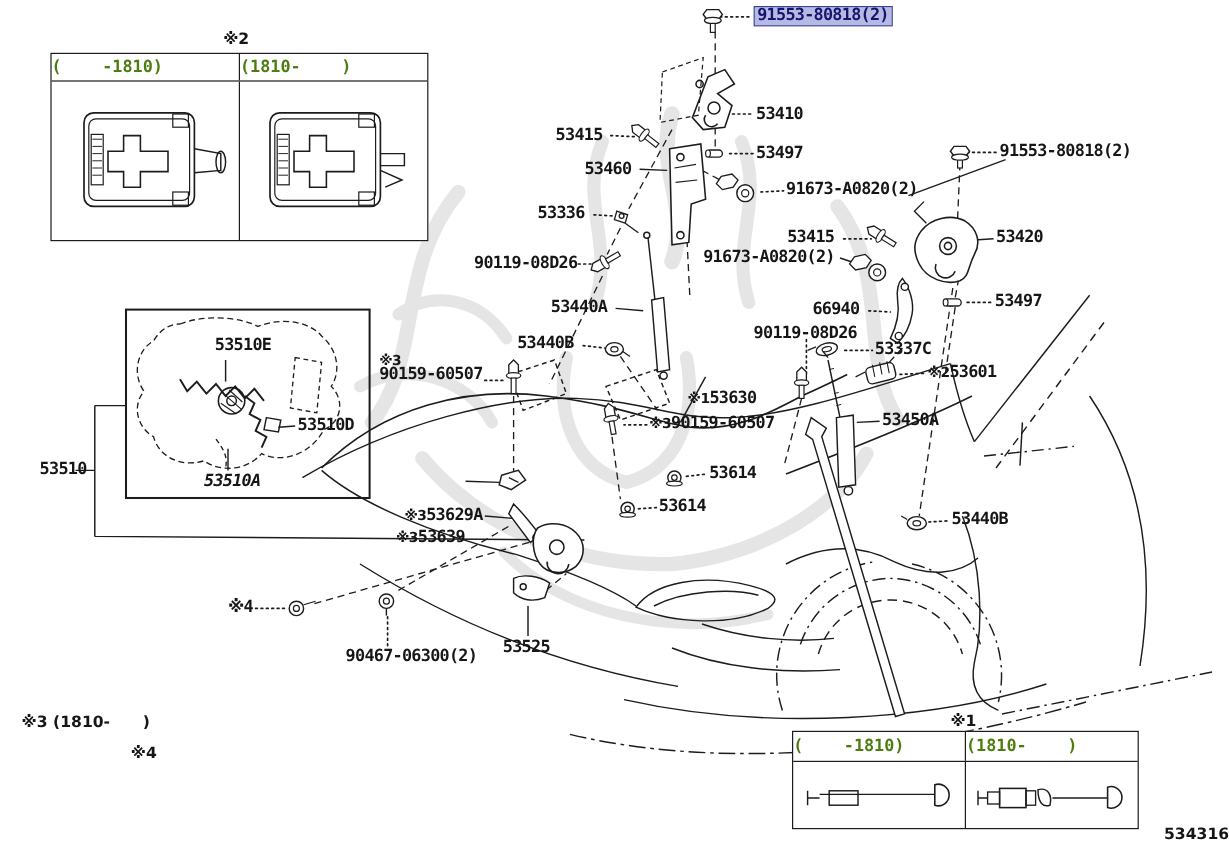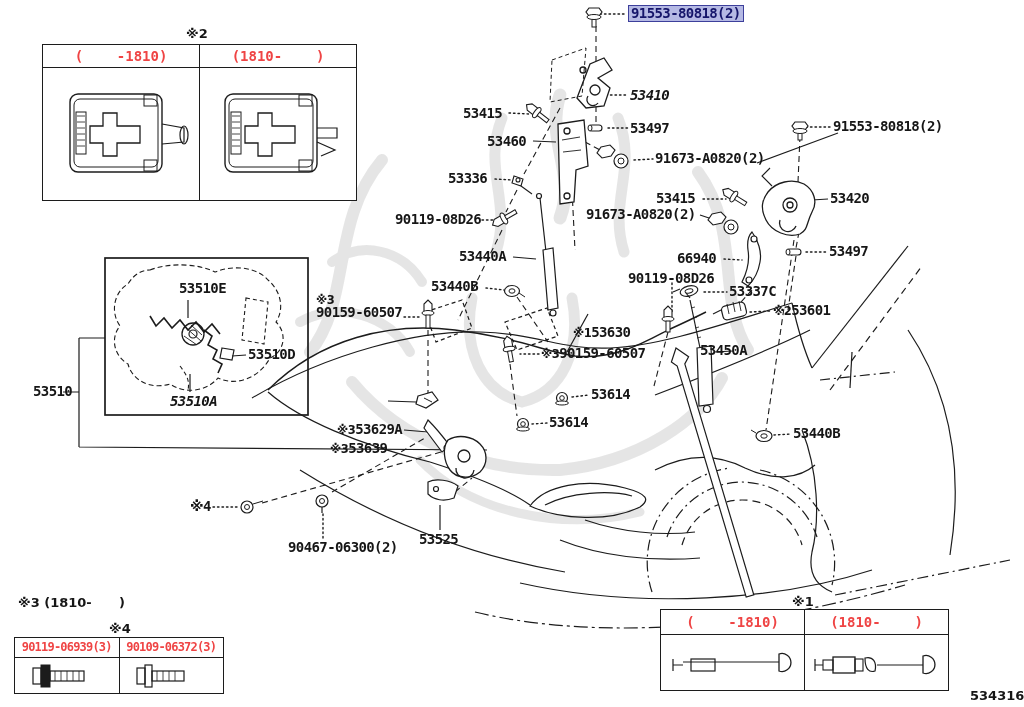--- a/index.html
+++ b/index.html
@@ -10,21 +10,21 @@
        letter-spacing:-0.6px;color:#161616;white-space:pre;z-index:3;cursor:default;}
   .lbl .pre{font-size:11.5px;letter-spacing:-0.5px;font-family:"DejaVu Sans",sans-serif;}
   .lbl.stack .pre{display:block;line-height:10px;margin-bottom:0;}
   .lbl.hl{background:var(--hl-bg);color:var(--hl-tx);outline:1.6px solid var(--hl-bd);
           padding:0 2px;}
   .note{position:absolute;font-weight:bold;font-size:13px;line-height:14px;color:#161616;
         white-space:pre;z-index:3;font-family:"DejaVu Sans","DejaVu Sans Mono",sans-serif;}
   .ptable{position:absolute;border:1.7px solid #1c1c1c;display:flex;flex-direction:column;
           z-index:2;background:#fff;}
   .ptable .hdr{display:flex;border-bottom:1.7px solid #1c1c1c;}
-  .ptable .hdr .cell{flex:1;text-align:center;font-weight:bold;color:#ef4444;white-space:pre;
+  .ptable .hdr .cell{flex:1;font-weight:bold;color:#4d7c0f;white-space:pre;
           overflow:hidden;}
   .ptable .hdr .cell + .cell{border-left:1.7px solid #1c1c1c;}
   .ptable .bodyrow{display:flex;flex:1;}
   .ptable .bodyrow .cell{flex:1;display:flex;align-items:center;justify-content:center;}
   .ptable .bodyrow .cell + .cell{border-left:1.7px solid #1c1c1c;}
   #tbl-top-left .hdr .cell{font-size:14px;line-height:22px;}
   #tbl-bottom-left .hdr .cell{font-size:12px;line-height:19px;letter-spacing:-0.8px;}
   #tbl-bottom-right .hdr .cell{font-size:14px;line-height:24px;}
   .code{position:absolute;font-weight:bold;font-size:13px;color:#161616;z-index:3;
         font-family:"DejaVu Sans",sans-serif;}
@@ -377,44 +377,20 @@
           <path d="M29,44 h8 M29,50 h8 M29,56 h8 M29,62 h8 M29,68 h8 M29,74 h8" stroke-width="0.8"></path>
           <rect x="96" y="23" width="13" height="11" stroke-width="1"></rect>
           <rect x="96" y="88" width="13" height="11" stroke-width="1"></rect>
           <path d="M114,56 h20 v10 h-20" stroke-width="1.2"></path>
           <path d="M114,70 l18,8 l-14,6" stroke-width="1.2"></path>
         </svg>
       </div>
     </div>
   </div>
 
-  <div id="tbl-bottom-left" class="ptable" style="left:14px;top:637px;width:208px;height:55px;">
-    <div class="hdr">
-      <div class="cell">90119-06939(3)</div>
-      <div class="cell">90109-06372(3)</div>
-    </div>
-    <div class="bodyrow">
-      <div class="cell">
-        <svg width="96" height="30" viewBox="0 0 96 30" stroke="#1c1c1c" fill="none">
-          <rect x="22" y="4" width="9" height="22" fill="#1c1c1c" stroke-width="1"></rect>
-          <rect x="14" y="7" width="8" height="16" stroke-width="1.2"></rect>
-          <rect x="31" y="10" width="34" height="10" stroke-width="1.2"></rect>
-          <path d="M36,10 v10 M42,10 v10 M48,10 v10 M54,10 v10 M60,10 v10" stroke-width="0.8"></path>
-        </svg>
-      </div>
-      <div class="cell">
-        <svg width="96" height="30" viewBox="0 0 96 30" stroke="#1c1c1c" fill="none">
-          <rect x="22" y="4" width="7" height="22" stroke-width="1.2"></rect>
-          <rect x="14" y="7" width="8" height="16" stroke-width="1.2"></rect>
-          <rect x="29" y="10" width="32" height="10" stroke-width="1.2"></rect>
-          <path d="M34,10 v10 M40,10 v10 M46,10 v10 M52,10 v10" stroke-width="0.8"></path>
-        </svg>
-      </div>
-    </div>
-  </div>
 
   <div id="tbl-bottom-right" class="ptable" style="left:660px;top:609px;width:287px;height:80px;">
     <div class="hdr">
       <div class="cell">(    -1810)</div>
       <div class="cell">(1810-    )</div>
     </div>
     <div class="bodyrow">
       <div class="cell">
         <svg width="136" height="48" viewBox="0 0 136 48" stroke="#1c1c1c" fill="none">
           <path d="M8,20 v12 M8,26 h10" stroke-width="1.2"></path>
@@ -432,41 +408,41 @@
           <path d="M56,19 c8,-2 12,4 10,13 c-6,2 -10,-2 -10,-13 Z" stroke-width="1.2"></path>
           <path d="M68,26 h46" stroke-width="1.1"></path>
           <path d="M114,17 a9,9 0 1 1 0,17 Z" stroke-width="1.3"></path>
         </svg>
       </div>
     </div>
   </div>
 
   <div id="labels">
       <div class="lbl hl" style="left: 629px; top: 6px;">91553-80818(2)</div>
-      <div class="lbl" style="left: 630px; top: 88px; font-style: italic;">53410</div>
+      <div class="lbl" style="left: 630px; top: 88px;">53410</div>
       <div class="lbl" style="left: 463px; top: 106px;">53415</div>
       <div class="lbl" style="left: 630px; top: 121px;">53497</div>
       <div class="lbl" style="left: 487px; top: 134px;">53460</div>
       <div class="lbl" style="left: 833px; top: 119px;">91553-80818(2)</div>
       <div class="lbl" style="left: 655px; top: 151px;">91673-A0820(2)</div>
       <div class="lbl" style="left: 448px; top: 171px;">53336</div>
       <div class="lbl" style="left: 656px; top: 191px;">53415</div>
       <div class="lbl" style="left: 830px; top: 191px;">53420</div>
       <div class="lbl" style="left: 395px; top: 212px;">90119-08D26</div>
       <div class="lbl" style="left: 586px; top: 207px;">91673-A0820(2)</div>
       <div class="lbl" style="left: 829px; top: 244px;">53497</div>
       <div class="lbl" style="left: 459px; top: 249px;">53440A</div>
       <div class="lbl" style="left: 677px; top: 251px;">66940</div>
       <div class="lbl" style="left: 628px; top: 271px;">90119-08D26</div>
       <div class="lbl" style="left: 431px; top: 279px;">53440B</div>
       <div class="lbl" style="left: 729px; top: 284px;">53337C</div>
       <div class="lbl" style="left: 573px; top: 297px; margin-top: 28px;"><span class="pre">※1</span>53630</div>
       <div class="lbl" style="left: 773px; top: 303px;"><span class="pre">※2</span>53601</div>
       <div class="lbl stack" style="left: 316px; top: 295px;"><span class="pre">※3</span>90159-60507</div>
-      <div class="lbl" style="left: 700px; top: 343px;">53450A</div>
+      <div class="lbl" style="left: 735px; top: 343px;">53450A</div>
       <div class="lbl" style="left: 541px; top: 346px;"><span class="pre">※3</span>90159-60507</div>
       <div class="lbl" style="left: 179px; top: 281px;">53510E</div>
       <div class="lbl" style="left: 248px; top: 347px;">53510D</div>
       <div class="lbl" style="left: 170px; top: 394px; font-style: italic;">53510A</div>
       <div class="lbl" style="left: 33px; top: 384px;">53510</div>
       <div class="lbl" style="left: 330px; top: 393px; margin-top: 48px;"><span class="pre">※3</span>53639</div>
       <div class="lbl" style="left: 591px; top: 387px;">53614</div>
       <div class="lbl" style="left: 549px; top: 415px;">53614</div>
       <div class="lbl" style="left: 337px; top: 422px;"><span class="pre">※3</span>53629A</div>
       <div class="lbl" style="left: 793px; top: 426px;">53440B</div>

